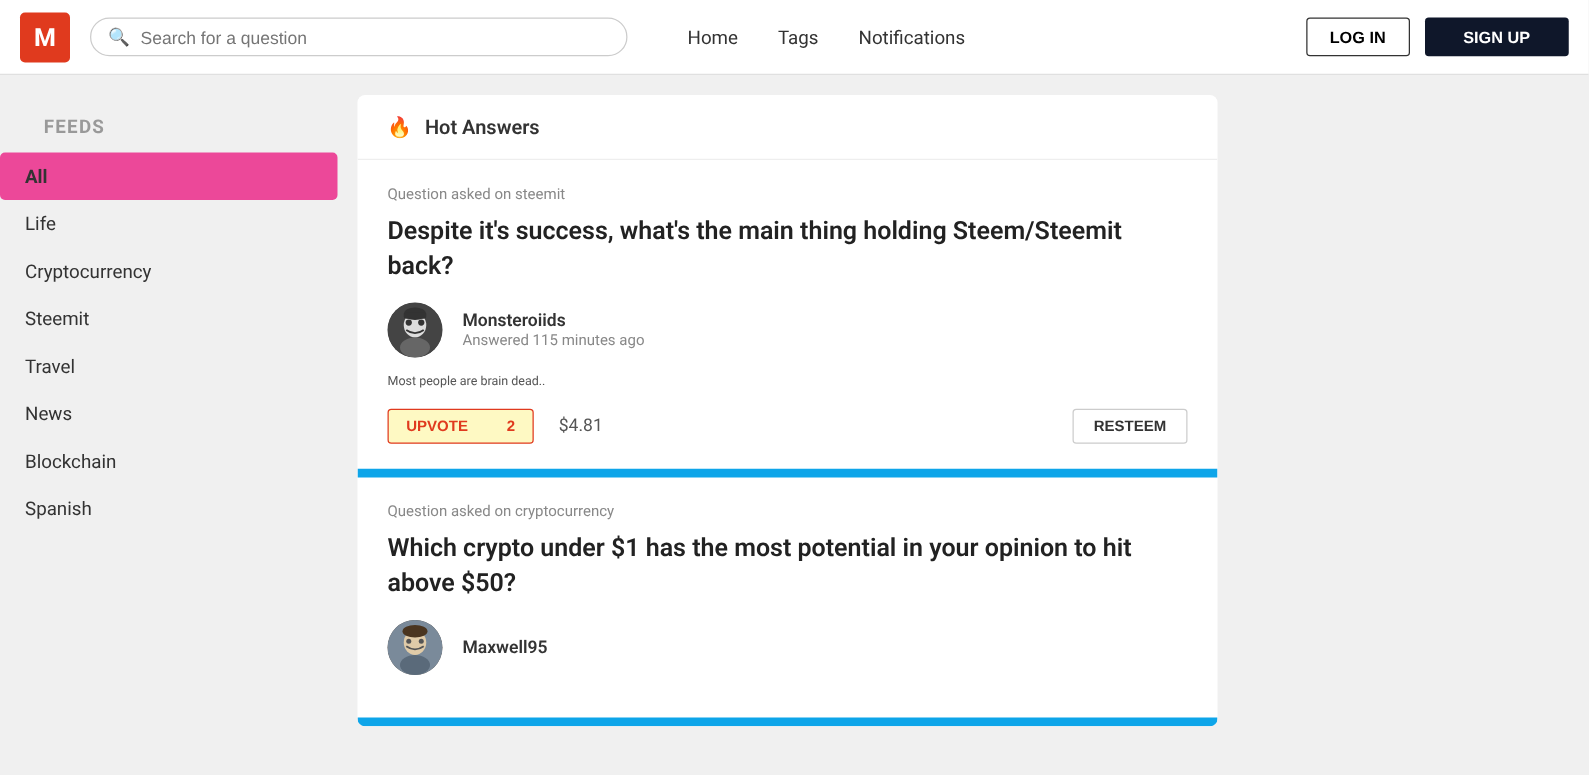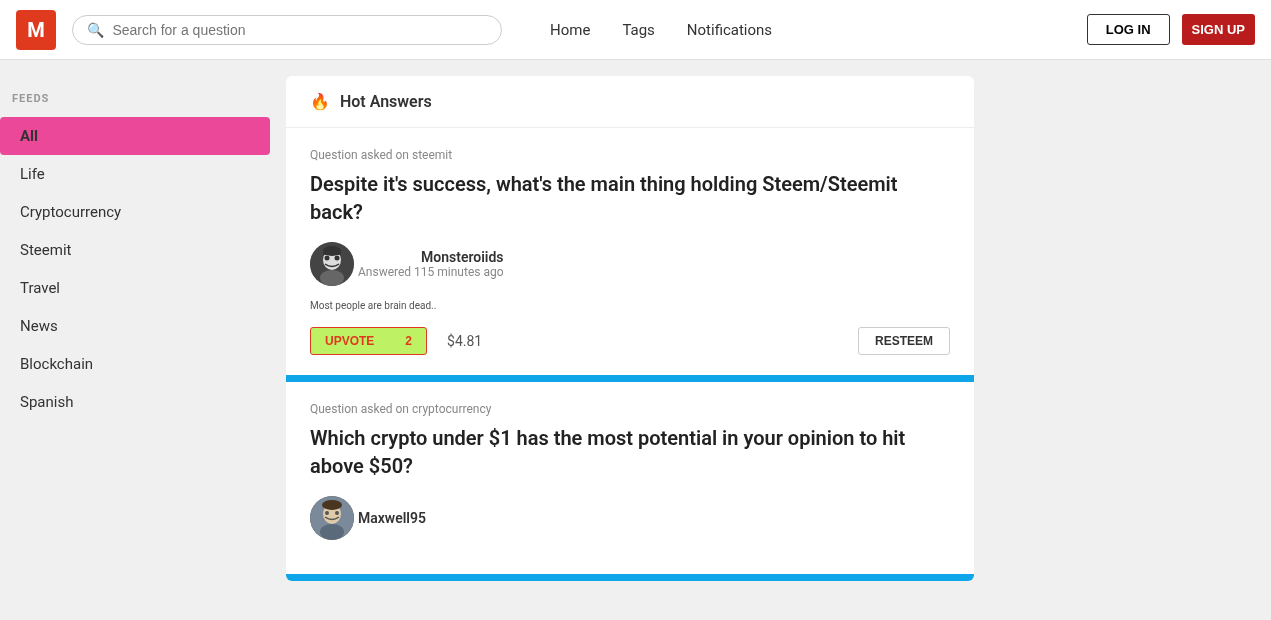--- a/index.html
+++ b/index.html
@@ -38,41 +38,41 @@
     }
     .nav-links a {
       text-decoration: none; color: #333; font-size: 15px;
     }
     .header-actions { margin-left: auto; display: flex; gap: 12px; align-items: center; }
     .btn-login {
       border: 1px solid #333; background: #fff; padding: 7px 18px;
       font-size: 13px; font-weight: 600; border-radius: 3px; cursor: pointer;
     }
     .btn-signup {
-      background: #b91c1c; color: #fff; border: none; padding: 8px 10px;
+      background: #0f172a; color: #fff; border: none; padding: 8px 31px;
       font-size: 13px; font-weight: 600; border-radius: 3px; cursor: pointer;
     }
 
     
     .main-layout {
       display: flex;
       max-width: 1271px;
       margin: 0 auto;
       padding: 16px 0;
     }
 
     
     .sidebar {
       width: 270px;
       flex-shrink: 0;
       padding: 16px 0;
     }
     .sidebar-feeds-label {
-      font-size: 11px; font-weight: 700; color: #999;
-      letter-spacing: 1px; padding: 0 12px 12px;
+      font-size: 15px; font-weight: 700; color: #999;
+      letter-spacing: 1px; padding: 0 35px 12px;
     }
     .sidebar-item {
       padding: 10px 20px;
       font-size: 15px;
       cursor: pointer;
       color: #333;
       border-radius: 4px;
     }
     .sidebar-item.active {
       background: #ec4899;
@@ -103,37 +103,37 @@
       border-bottom: 7px solid #0ea5e9;
     }
     .question-source {
       font-size: 12px; color: #888; margin-bottom: 8px;
     }
     .question-title {
       font-size: 20px; font-weight: 600; color: #222; margin-bottom: 16px;
       line-height: 1.4;
     }
     .answerer-row {
-      display: flex; align-items: center; gap: 4px; margin-bottom: 14px; text-align: right;
+      display: flex; align-items: center; gap: 16px; margin-bottom: 14px;
     }
     .avatar-circle {
       width: 44px; height: 44px; border-radius: 50%;
       background: #555; overflow: hidden; flex-shrink: 0;
       display: flex; align-items: center; justify-content: center;
     }
     .avatar-svg { width: 44px; height: 44px; }
     .answerer-info { display: flex; flex-direction: column; }
     .answerer-name { font-size: 14px; font-weight: 600; color: #333; }
     .answered-time { font-size: 12px; color: #888; }
     .answer-preview { font-size: 10px; color: #555; margin-bottom: 16px; }
     .card-actions {
       display: flex; align-items: center; gap: 16px;
     }
     .upvote-btn {
-      border: 1px solid #e03a1e; color: #e03a1e; background: #bef264;
+      border: 1px solid #e03a1e; color: #e03a1e; background: #fef9c3;
       padding: 6px 14px; font-size: 12px; font-weight: 600;
       border-radius: 3px; cursor: pointer; display: flex; align-items: center; gap: 6px;
     }
     .upvote-divider { border-left: 1px solid #e03a1e; margin: 0 6px; padding-left: 6px; }
     .price-label { font-size: 14px; color: #555; margin-left: 4px; }
     .resteem-btn {
       margin-left: auto; border: 1px solid #ccc; background: #fff;
       padding: 6px 16px; font-size: 12px; font-weight: 600;
       border-radius: 3px; cursor: pointer; color: #333;
     }

